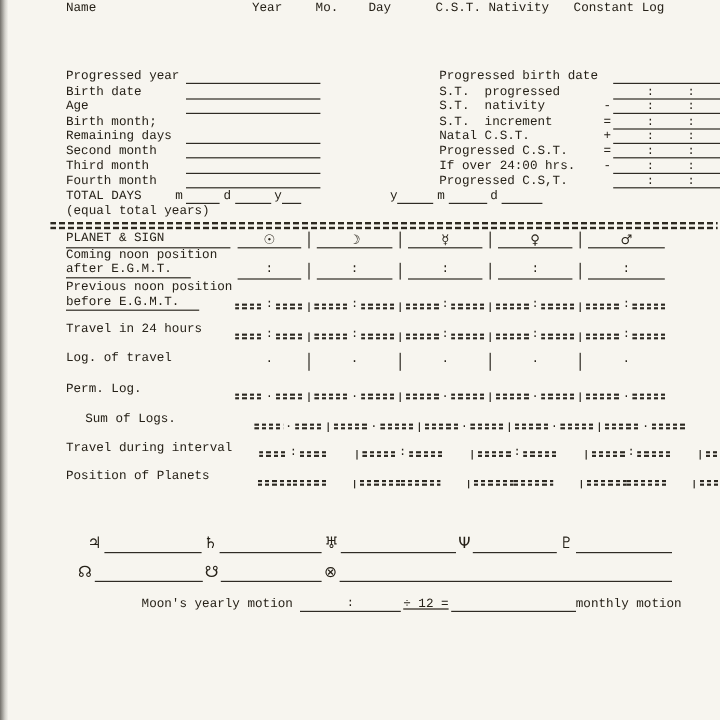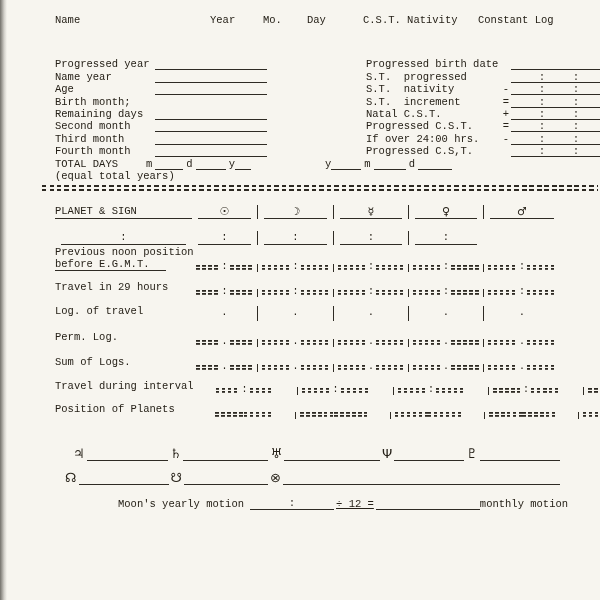--- a/index.html
+++ b/index.html
@@ -3,21 +3,21 @@
 <meta charset="utf-8">
 <style>
   html,body{margin:0;padding:0;background:#e9e7e2;}
   .page{position:relative;width:600px;height:600px;background:#f7f5ef;overflow:hidden;
         font-family:"Liberation Mono","DejaVu Sans Mono",monospace;color:#262118;font-size:10.5px;}
   .edge{position:absolute;left:0;top:0;width:7px;height:100%;
         background:linear-gradient(90deg,rgba(45,42,36,.65),rgba(45,42,36,.18) 60%,rgba(45,42,36,0));}
   .sym{font-family:"DejaVu Sans","Liberation Sans",sans-serif;}
 
   
-  .hdr span{position:absolute;top:1px;white-space:pre;margin-top:13px;}
+  .hdr span{position:absolute;top:1px;white-space:pre;}
 
   
   .intro{position:absolute;top:20px;left:55px;width:510px;line-height:12.6px;}
   .intro .l1{padding-left:35px;white-space:pre;}
   .intro .l2{white-space:pre;}
 
   
   .fl{position:absolute;top:58px;left:55px;}
   .fr{position:absolute;top:58px;left:325px;}
   .frow,.rrow{display:flex;height:12.4px;align-items:flex-end;}
@@ -31,28 +31,28 @@
   .uline{display:inline-block;border-bottom:1.3px solid #2f2b24;height:9px;}
   .sm{margin:0 3px;white-space:pre;}
 
   
   .sep{position:absolute;top:185px;left:42px;width:556px;height:6px;
        background-image:repeating-linear-gradient(90deg,#2d2922 0 4.5px,transparent 4.5px 7.5px),
                         repeating-linear-gradient(90deg,#2d2922 0 4.5px,transparent 4.5px 7.5px);
        background-size:100% 2px,100% 2px;background-position:0 0,0 4px;background-repeat:no-repeat;}
 
   
-  .tbl{position:absolute;top:200px;left:55px;width:505px;}
+  .tbl{position:absolute;top:188px;left:55px;width:505px;}
   .trow{display:grid;grid-template-columns:137px 65px 76px 75px 75px 77px;align-items:end;}
   .trow>div:nth-child(n+3){border-left:1.2px solid #2f2b24;}
   .thead{height:19px;}
   .hu{width:100%;border-bottom:1.4px solid #2f2b24;padding-bottom:1px;white-space:pre;}
   .hup{margin:0 6px;border-bottom:1.4px solid #2f2b24;text-align:center;font-size:11px;line-height:13px;}
   .r0{height:26px;}.r1{height:27px;}.r2{height:25px;}.r3{height:24px;}
-  .r4{height:26px;}.r5{height:25px;}.r6{height:23px;gap:20px;}.r7{height:24px;gap:19px;}
+  .r4{height:26px;}.r5{height:25px;margin-left:16px;}.r6{height:23px;gap:20px;}.r7{height:24px;gap:19px;}
   .lab2{line-height:11.5px;white-space:pre;padding-bottom:1px;}
   .lab2 .l2u{display:inline-block;border-bottom:1.3px solid #2f2b24;padding-right:16px;}
   .lab1{white-space:pre;padding-bottom:4px;overflow:visible;}
   .cell{padding:0 4px;min-width:0;}
   .mline{margin:0 2px;border-bottom:1.4px solid #2f2b24;text-align:center;height:13px;line-height:12px;}
   .mdash{display:flex;align-items:flex-end;margin-bottom:2px;}
   .dash{flex:1;height:5px;
         background-image:repeating-linear-gradient(90deg,#2d2922 0 3.5px,transparent 3.5px 6px),
                          repeating-linear-gradient(90deg,#2d2922 0 3.5px,transparent 3.5px 6px);
         background-size:100% 1.8px,100% 1.8px;background-position:0 0,0 3.2px;background-repeat:no-repeat;}
@@ -90,21 +90,21 @@
     <span style="left:478px">Constant Log</span>
   </div>
 
 
   <div class="fl">
     <div class="frow">
         <span class="flabel">Progressed year</span>
         <span class="fline"></span>
       </div>
     <div class="frow">
-        <span class="flabel">Name year</span>
+        <span class="flabel">Birth date</span>
         <span class="fline"></span>
       </div>
     <div class="frow">
         <span class="flabel">Age</span>
         <span class="fline"></span>
       </div>
     <div class="frow">
         <span class="flabel">Birth month;</span>
       </div>
     <div class="frow">
@@ -225,20 +225,21 @@
         </div>
       <div>
           <div class="hup sym">♀</div>
         </div>
       <div>
           <div class="hup sym">♂</div>
         </div>
     </div>
 
     <div class="trow r0">
+      <div class="lab2"><div>Coming noon position</div><span class="l2u">after E.G.M.T.</span></div>
       <div class="cell">
           <div class="mline"><span>:</span></div>
         </div>
       <div class="cell">
           <div class="mline"><span>:</span></div>
         </div>
       <div class="cell">
           <div class="mline"><span>:</span></div>
         </div>
       <div class="cell">
@@ -282,21 +283,21 @@
       <div class="cell">
           <div class="mdash">
             <i class="dash"></i>
             <span class="mk">:</span>
             <i class="dash"></i>
           </div>
         </div>
     </div>
 
     <div class="trow r2">
-      <div class="lab1">Travel in 29 hours</div>
+      <div class="lab1">Travel in 24 hours</div>
       <div class="cell">
           <div class="mdash">
             <i class="dash"></i>
             <span class="mk">:</span>
             <i class="dash"></i>
           </div>
         </div>
       <div class="cell">
           <div class="mdash">
             <i class="dash"></i>

